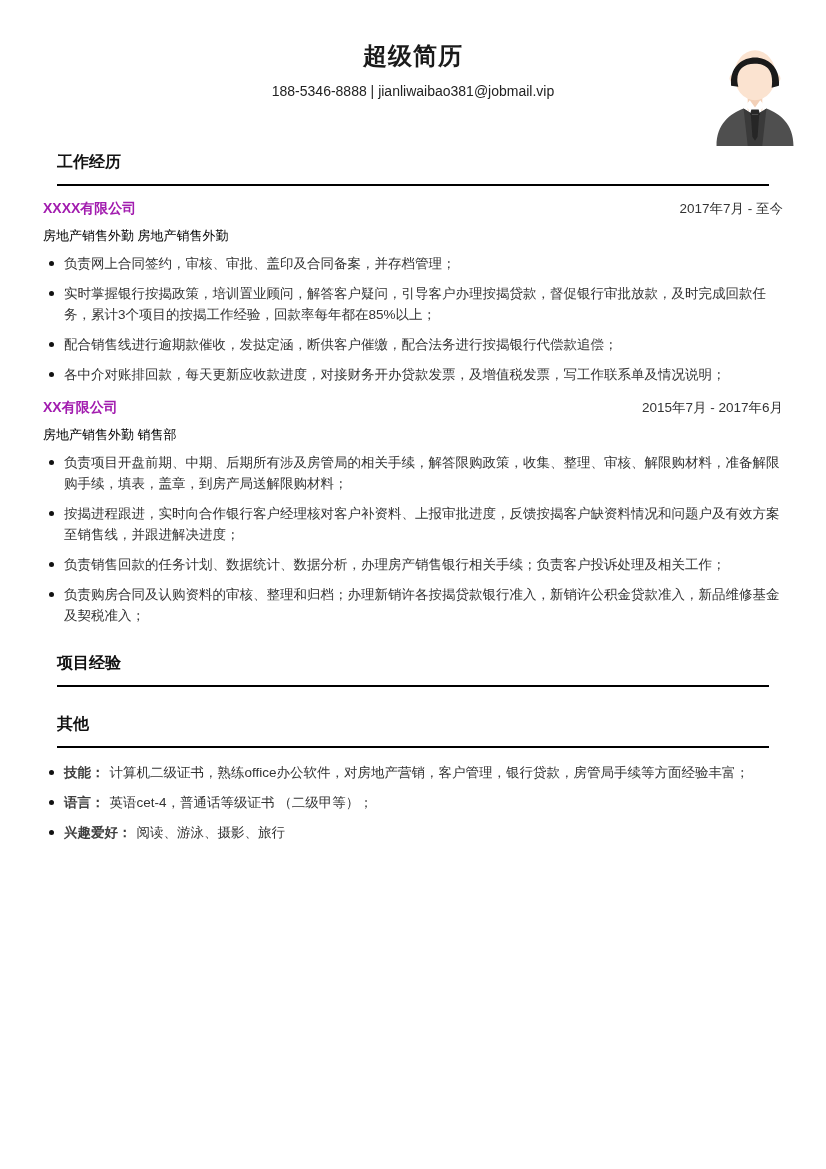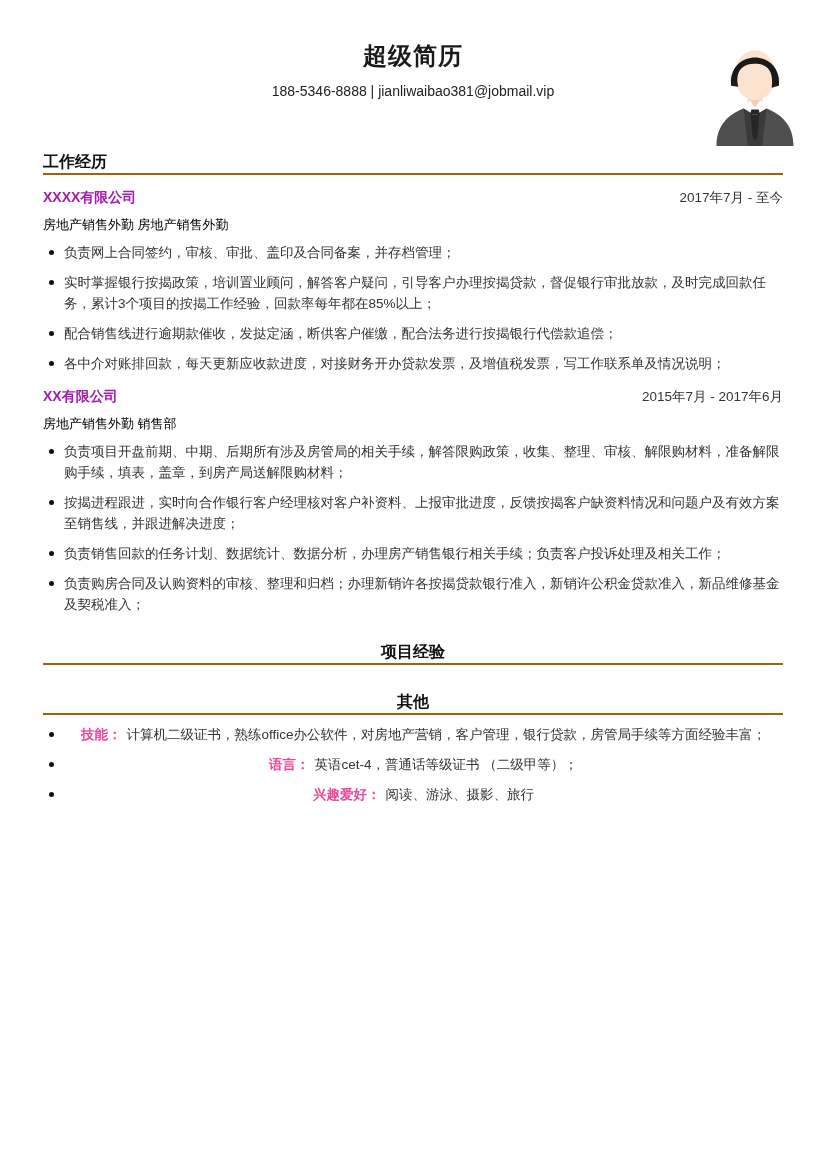--- a/index.html
+++ b/index.html
@@ -25,24 +25,24 @@
   .contact-line{
     margin-top:13px;font-size:14px;line-height:17px;color:#222222;
   }
   .avatar{
     position:absolute;top:42px;right:18px;
     width:106px;height:104px;
   }
   .avatar svg{width:100%;height:100%;display:block;}
   
   .section{margin-top:52px;}
-  .section + .section{margin-top:27px;text-align:center;}
+  .section + .section{margin-top:27px;}
   .section-title{
-    margin:0;font-size:16px;line-height:19px;font-weight:700;color:#111111;
-    padding-bottom:2px;border-bottom:2px solid #a16207;
+    margin:14px;font-size:16px;line-height:19px;font-weight:700;color:#111111;
+    padding-bottom:13px;border-bottom:2px solid #000000;
   }
   .entry-head{
     display:flex;justify-content:space-between;align-items:baseline;
     margin-top:14px;
   }
   .entry-name{font-size:14px;font-weight:700;color:#a21caf;}
   .entry-date{font-size:13.5px;color:#333333;}
   .entry-sub{margin-top:9px;font-size:13px;color:#000000;line-height:17px;}
   .bullets{
     list-style:none;margin:8px 0 0 0;padding:0;
@@ -50,21 +50,21 @@
   .bullets li{
     position:relative;
     padding-left:21px;
     font-size:13.5px;line-height:21px;color:#333333;
     margin-top:9px;
   }
   .bullets li::before{
     content:"";position:absolute;left:6px;top:8px;
     width:5px;height:5px;border-radius:50%;background:#111111;
   }
-  .other-label{font-weight:700;color:#ec4899;margin-right:5px;margin-top:44px;}
+  .other-label{font-weight:700;color:#404040;margin-right:5px;margin-top:44px;}
 </style>
 </head>
 <body>
 
 <div class="page">
 
   <div class="header">
     <h1 class="resume-name">超级简历</h1>
     <div class="contact-line">188-5346-8888 | jianliwaibao381@jobmail.vip</div>
   </div>

